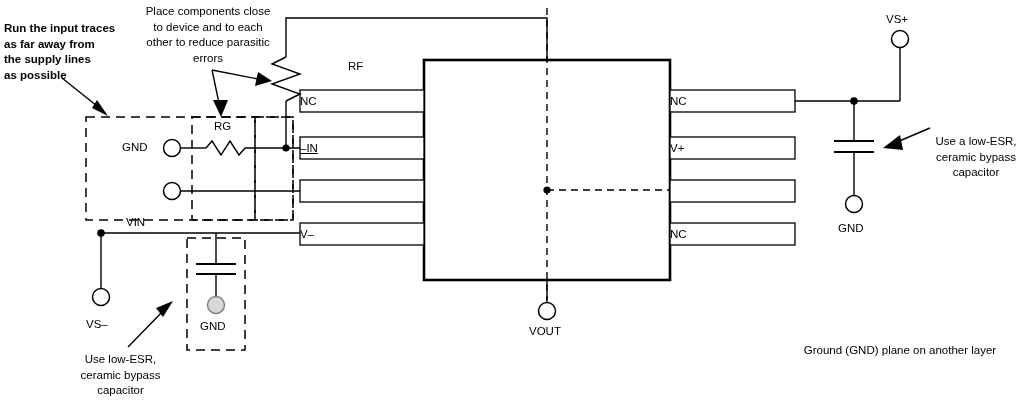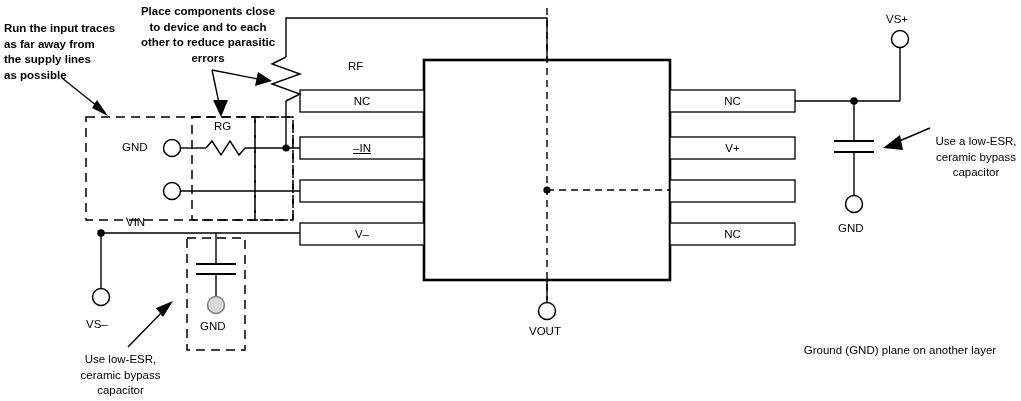--- a/index.html
+++ b/index.html
@@ -34,21 +34,20 @@
   .icbody      { stroke: #000000; stroke-width: 2.6; fill: #ffffff; }
   .term        { stroke: #000000; stroke-width: 1.5; fill: #ffffff; }
   .term-gray   { stroke: #808080; stroke-width: 1.5; fill: #d8d8d8; }
   .node-dot    { fill: #000000; }
   .arrow-head  { fill: #000000; }
   .plate       { stroke: #000000; stroke-width: 1.8; }
   .pin-label {
     position: absolute;
     font-size: 11.5px;
     color: #000000;
-    text-align: center;
     line-height: 22px;
     white-space: nowrap;
   }
   .note {
     position: absolute;
     font-size: 11.5px;
     line-height: 15.5px;
     color: #000000;
     text-align: center;
     white-space: pre-line;
@@ -170,21 +169,21 @@
   <div class="term-label" style="left:200px; top:320px;">GND</div>
   <div class="term-label" style="left:529px; top:325px;">VOUT</div>
   <div class="term-label" style="left:886px; top:13px;">VS+</div>
   <div class="term-label" style="left:838px; top:222px;">GND</div>
 
   <div class="note" style="left:4px; top:21px; width:130px; text-align:left;font-weight:bold;">Run the input traces
 as far away from
 the supply lines
 as possible</div>
 
-  <div class="note" style="left:128px; top:4px; width:160px; text-align:center;font-weight:bold;">Place components close
+  <div class="note" style="left:128px; top:4px; width:160px; text-align:center;">Place components close
 to device and to each
 other to reduce parasitic
 errors</div>
 
   <div class="note" style="left:58px; top:352px; width:125px; text-align:center;">Use low-ESR,
 ceramic bypass
 capacitor</div>
 
   <div class="note" style="left:930px; top:134px; width:92px; text-align:center;">Use a low-ESR,
 ceramic bypass

